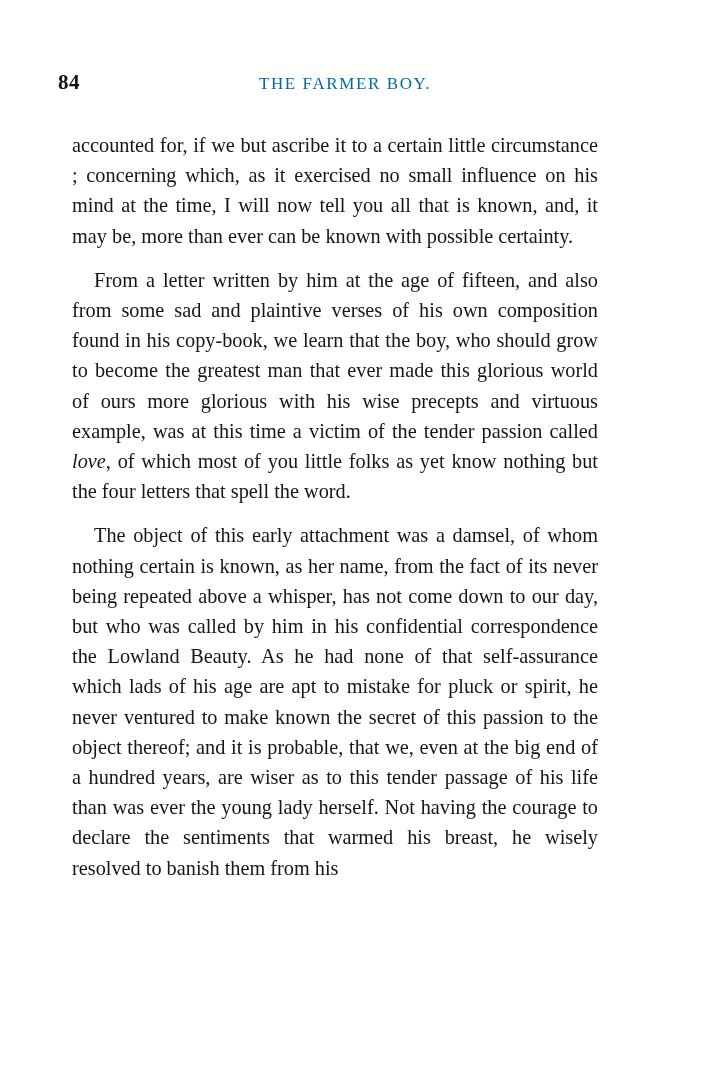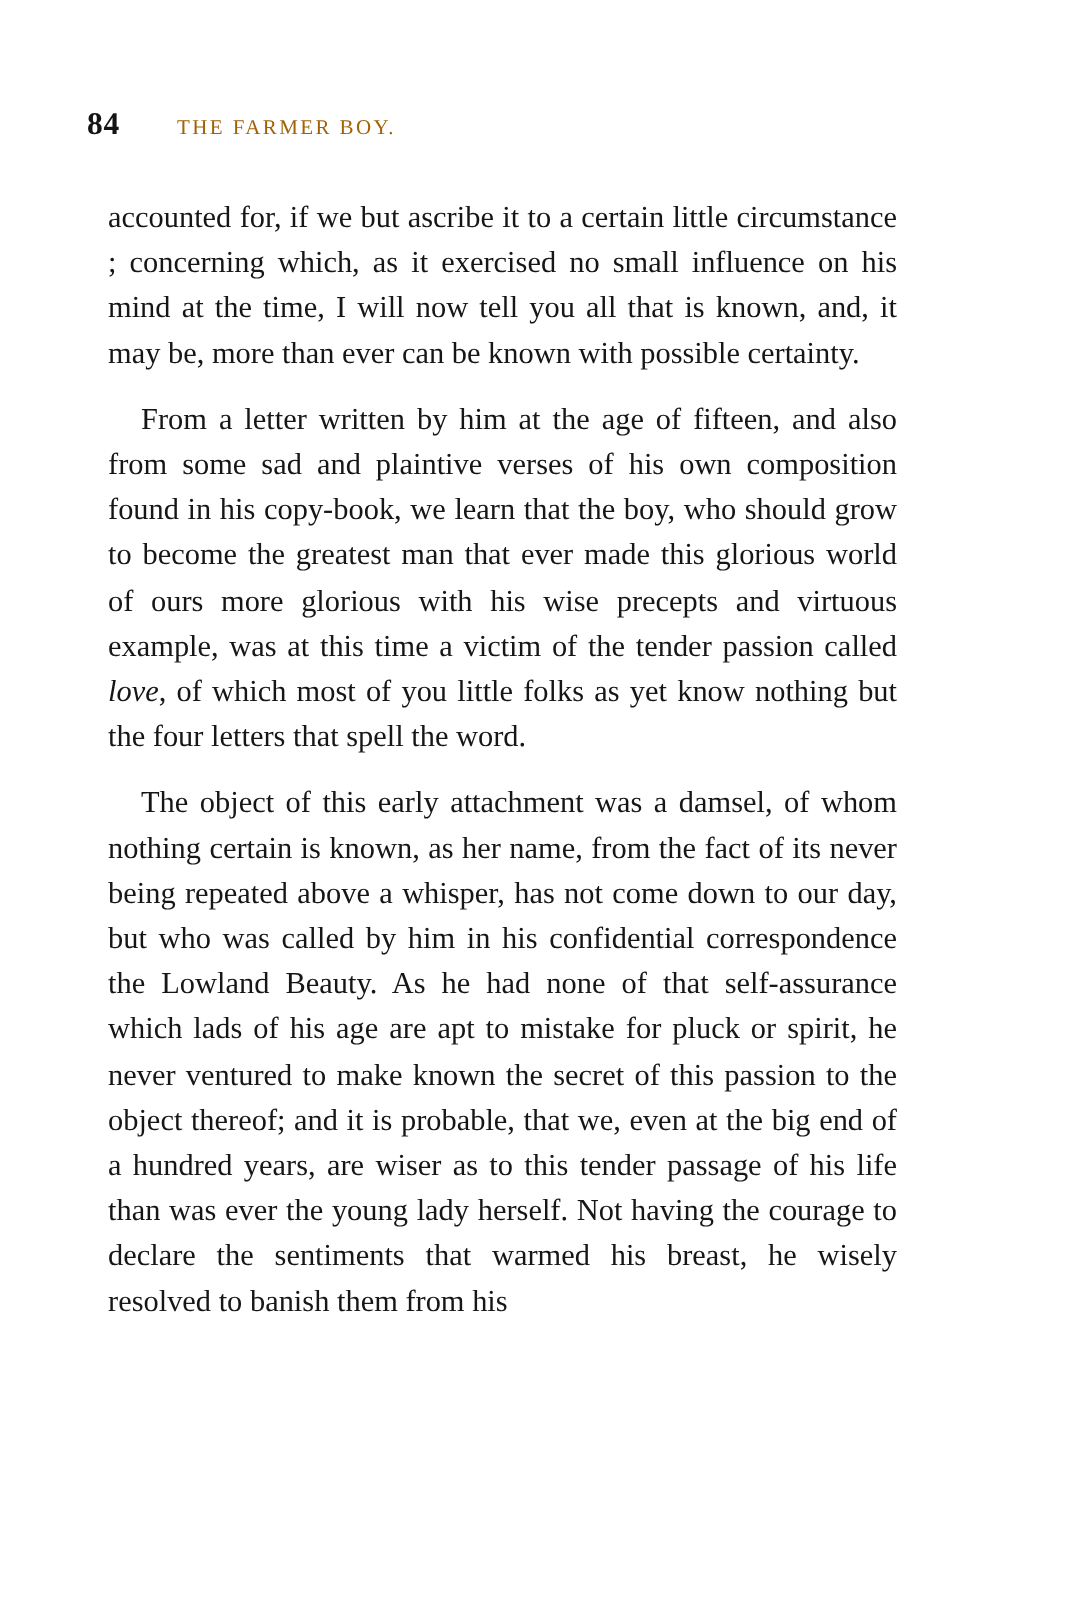--- a/index.html
+++ b/index.html
@@ -29,23 +29,24 @@
   }
   .folio {
     font-size: 21px;
     font-weight: bold;
     letter-spacing: 0.5px;
     color: #141414;
     width: 60px;
   }
   .running-head {
     flex: 1;
-    font-size: 14px;
+    text-align: center;
+    font-size: 17px;
     letter-spacing: 1.6px;
-    color: #a16207;
+    color: #0369a1;
     padding-right: 40px;
     font-variant: small-caps;
     text-transform: uppercase;
   }
   .body-text {
     font-size: 20.3px;
     line-height: 30.2px;
     text-align: justify;
     text-justify: inter-word;
     color: #161616;

